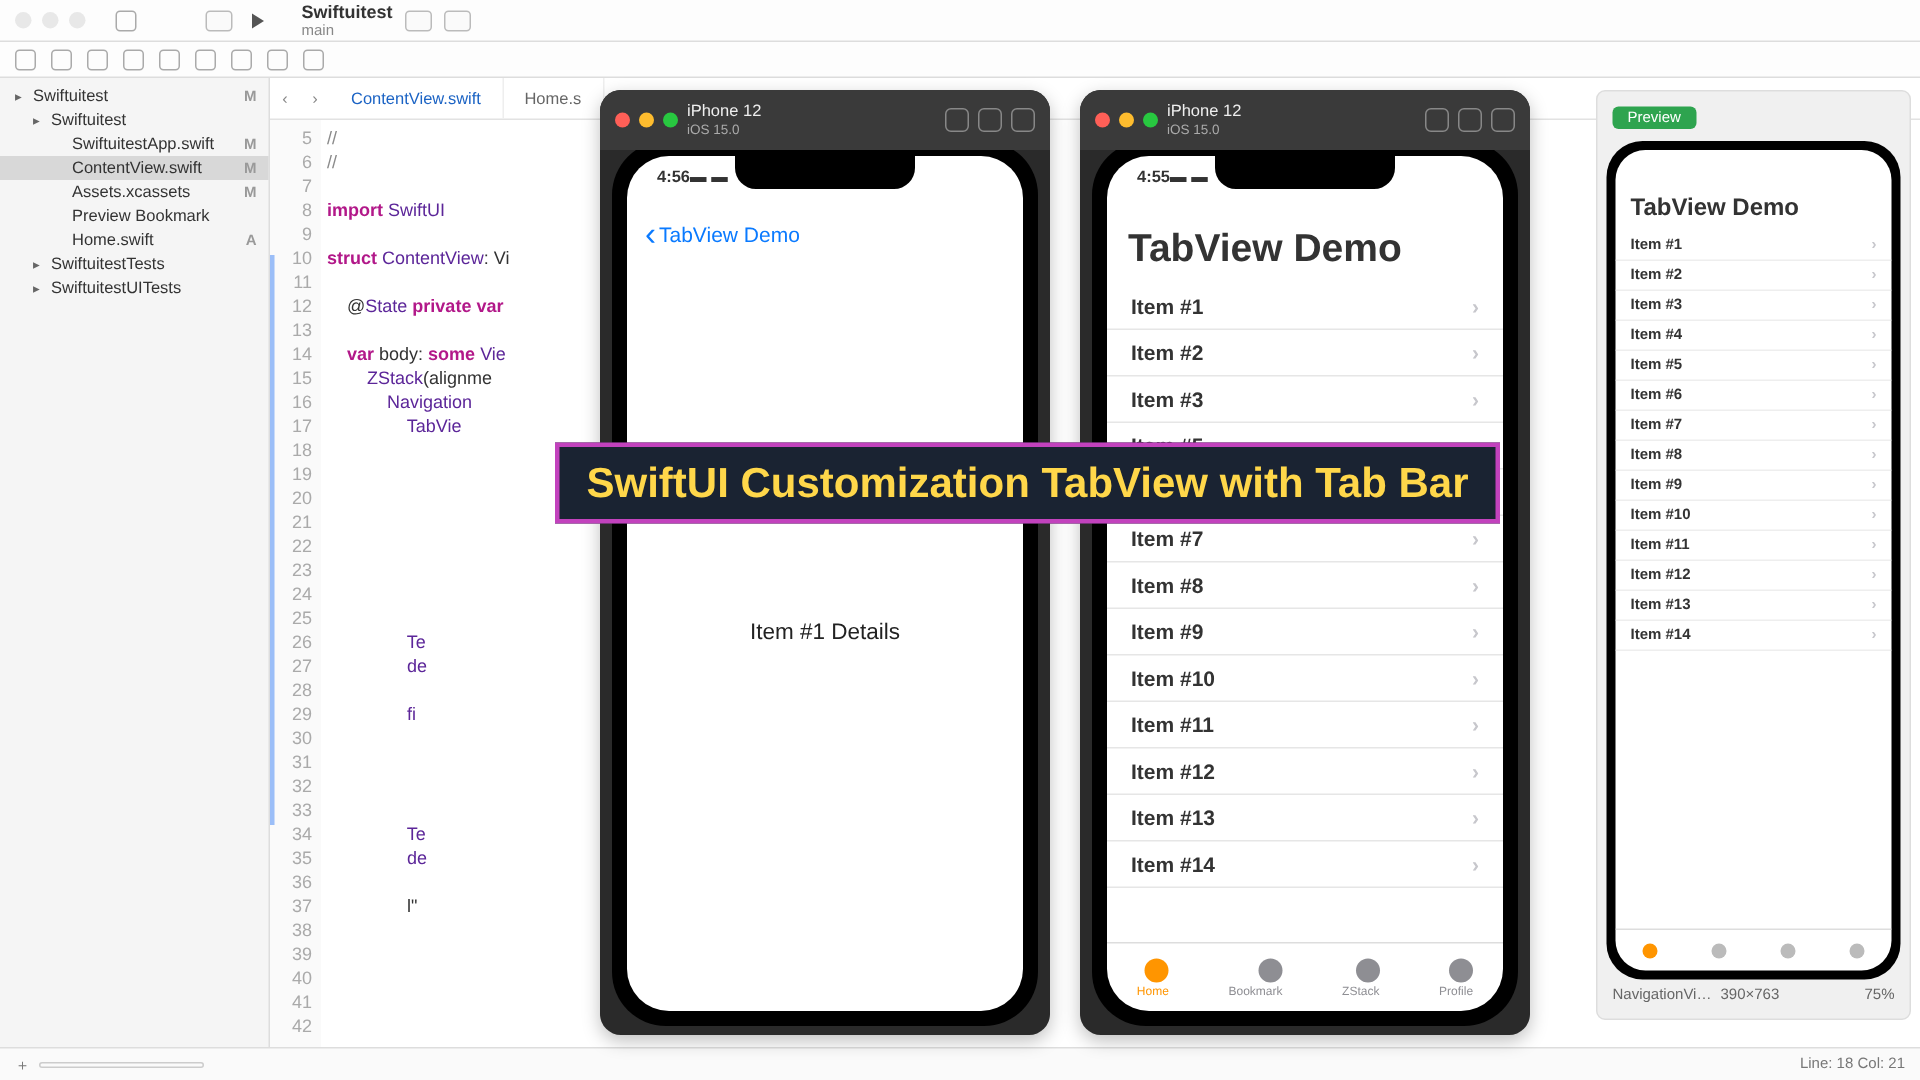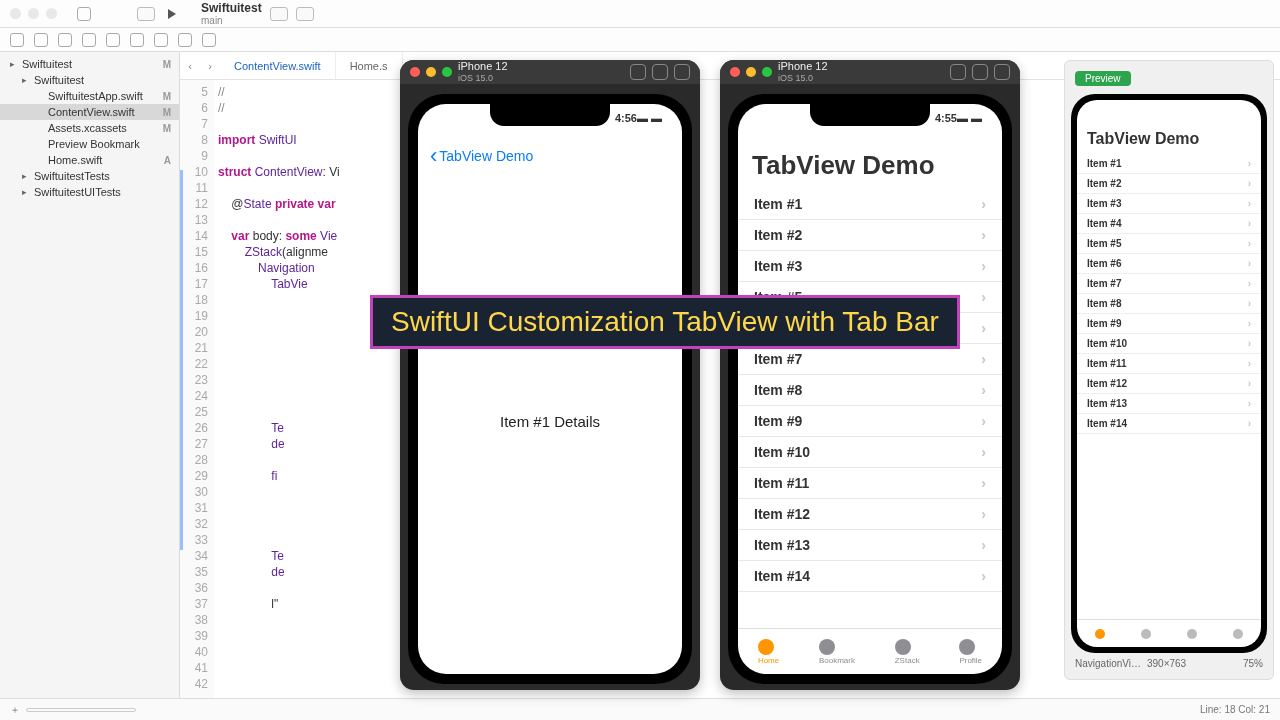--- a/index.html
+++ b/index.html
@@ -33,57 +33,57 @@
 .gutter { width:34px; background:#fafafa; text-align:right; color:#aaa; padding:4px 6px 0 0;}
 .gutter .ln { height:16px; }
 .codebody { flex:1; padding:4px 0 0 4px; color:#333; position:relative; white-space:pre;}
 .kw { color:#b21889; font-weight:600;}
 .typ { color:#5c2699;}
 .cmt { color:#8a8a8a;}
 .bar-left { position:absolute; left:0; top:118px; width:3px; height:380px; background:#3b82f6; opacity:.5;}
 
 .sim-group { position:absolute; top:60px; display:flex; gap:20px; left:400px; }
 .sim { width:300px; background:#2a2a2a; border-radius:14px; padding:34px 8px 6px; position:relative; box-shadow:0 4px 12px rgba(0,0,0,.25);}
-.sim-header { position:absolute; top:0; left:0; right:0; height:24px; background:#3a3a3a; border-radius:14px 14px 0 0; display:flex; align-items:center; padding:0 10px; gap:6px;}
+.sim-header { position:absolute; top:0; left:0; right:0; height:40px; background:#3a3a3a; border-radius:14px 14px 0 0; display:flex; align-items:center; padding:0 10px; gap:6px;}
 .sh-dot { width:10px; height:10px; border-radius:50%;}
 .sh-dot.r{background:#ff5f57;}.sh-dot.y{background:#febc2e;}.sh-dot.g{background:#28c840;}
 .sh-title { flex:1; color:#eee; font-size:11px; line-height:12px;}
 .sh-title .sub{font-size:9px;color:#aaa;display:block;}
 .sh-icon { width:16px; height:16px; border:1px solid #888; border-radius:4px;}
 .phone { width:100%; height:590px; background:#000; border-radius:36px; padding:10px;}
 .screen { width:100%; height:100%; background:#fff; border-radius:28px; position:relative; overflow:hidden;}
 .notch { position:absolute; top:0; left:50%; transform:translateX(-50%); width:120px; height:22px; background:#000; border-radius:0 0 14px 14px;}
-.status { position:absolute; top:8px; left:0; right:0; display:flex; justify-content:flex-end; padding:0 20px; font-size:11px; font-weight:600;}
+.status { position:absolute; top:8px; left:0; right:0; display:flex; justify-content:flex-start; padding:0 20px; font-size:11px; font-weight:600;}
 .screen-content { padding-top:40px; height:100%; display:flex; flex-direction:column;}
 .nav-back { color:#0a7aff; font-size:14px; padding:4px 12px; display:flex; align-items:center; gap:2px;}
 .nav-back::before { content:"‹"; font-size:22px; line-height:14px;}
 .detail-center { flex:1; display:flex; align-items:center; justify-content:center; font-size:15px; color:#222;}
 .list-title { font-size:26px; font-weight:700; padding:6px 14px 8px;}
 .list { flex:1; overflow:hidden;}
 .list-row { display:flex; align-items:center; justify-content:space-between; padding:7px 16px; border-bottom:1px solid #e6e6e6; font-size:14px; font-weight:600;}
 .list-row .chev { color:#c7c7cc; font-size:14px;}
 .tabbar-ios { height:46px; border-top:1px solid #ddd; display:flex; justify-content:space-around; align-items:center; padding:2px 0;}
-.tabbar-ios .ti { display:flex; flex-direction:column; align-items:flex-start; font-size:8px; color:#8e8e93; gap:1px;}
+.tabbar-ios .ti { display:flex; flex-direction:column; align-items:flex-end; font-size:8px; color:#8e8e93; gap:1px;}
 .tabbar-ios .ti.active { color:#ff9500;}
 .ti .circ { width:16px; height:16px; border-radius:50%; background:#8e8e93;}
 .ti.active .circ { background:#ff9500;}
 
 .preview-col { position:absolute; right:6px; top:60px; width:210px; height:620px; background:#f0f0f0; border:1px solid #ddd; border-radius:6px; padding:6px; display:flex; flex-direction:column; }
 .preview-chip { align-self:flex-start; background:#2ea44f; color:#fff; font-size:10px; padding:2px 10px; border-radius:4px; margin:4px 0 8px 4px;}
 .preview-phone { flex:1; background:#000; border-radius:24px; padding:6px; }
 .preview-screen { width:100%; height:100%; background:#fff; border-radius:20px; overflow:hidden; position:relative;}
 .preview-screen .ptitle { font-size:16px; font-weight:700; padding:30px 10px 6px;}
 .preview-screen .prow { display:flex; justify-content:space-between; padding:4px 10px; border-bottom:1px solid #eee; font-size:10px; font-weight:600;}
 .preview-screen .prow .chev { color:#c7c7cc;}
 .preview-tabbar { position:absolute; bottom:0; left:0; right:0; height:28px; border-top:1px solid #ddd; display:flex; justify-content:space-around; align-items:center;}
 .preview-tabbar .pi { width:10px; height:10px; border-radius:50%; background:#bbb;}
 .preview-tabbar .pi.active { background:#ff9500;}
 .preview-footer { height:20px; display:flex; align-items:center; gap:6px; font-size:10px; color:#666; padding:0 4px;}
 
-.overlay-banner { position:absolute; left:370px; top:295px; background:#1a2332; border:3px solid #c242bd; padding:8px 18px; font-size:28px; color:#ffd74a; font-weight:400; z-index:50;}
+.overlay-banner { position:absolute; left:370px; top:295px; background:#1a2332; border:3px solid #c242bd; padding:8px 18px; font-size:28px; color:#ffd74a; font-weight:700; z-index:50;}
 
 .statusbar { height:22px; background:#fafafa; border-top:1px solid #ddd; display:flex; align-items:center; justify-content:space-between; padding:0 10px; font-size:10px; color:#777;}
 .sb-left { display:flex; gap:6px; align-items:center;}
 .sb-filter { border:1px solid #ccc; border-radius:4px; padding:1px 6px; color:#aaa; font-size:10px; width:110px;}
 .triangle { width:0; height:0; border-left:5px solid transparent; border-right:5px solid transparent; border-bottom:8px solid #ff9500;}
 </style>
 </head>
 <body>
 
 <div class="titlebar">

